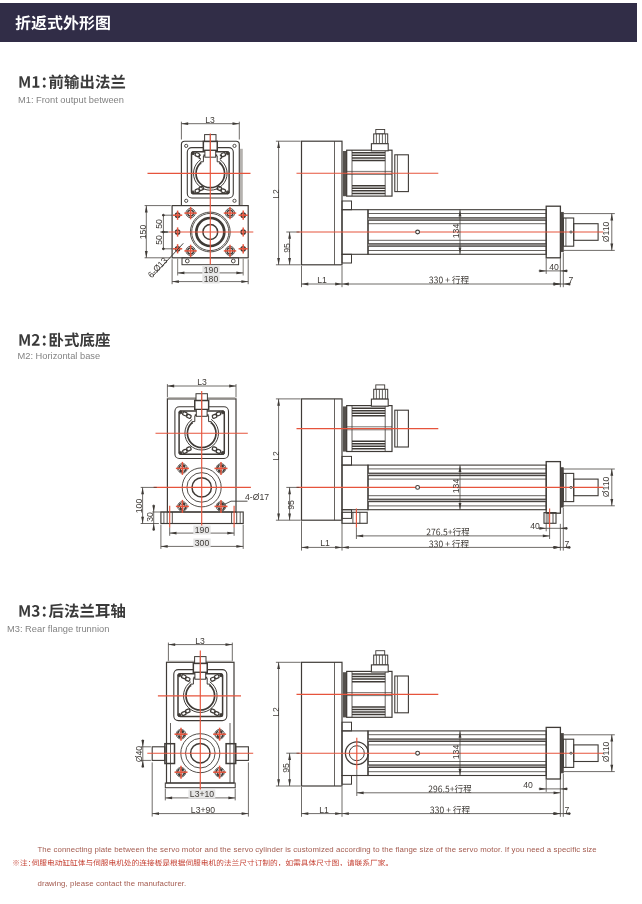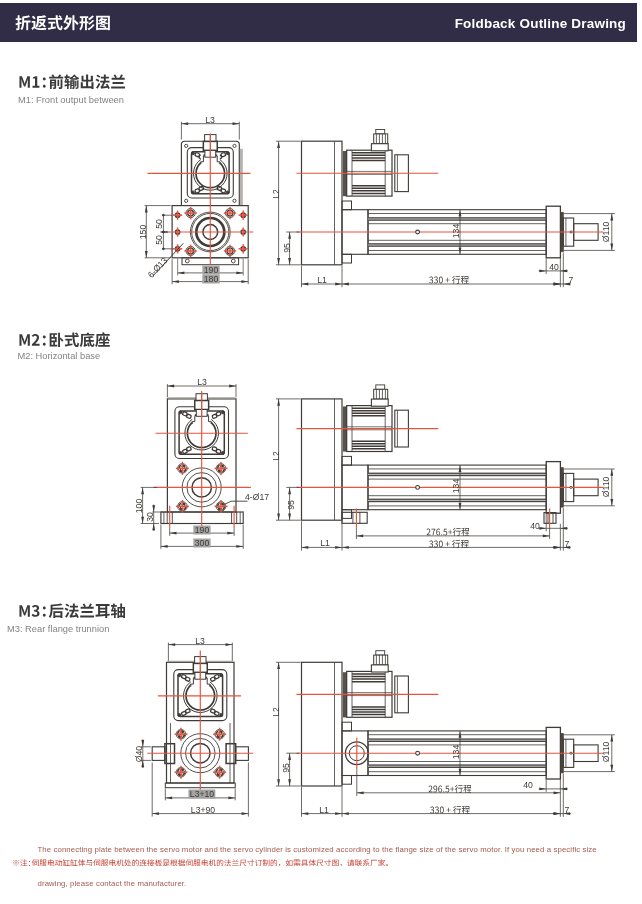--- a/index.html
+++ b/index.html
@@ -6,21 +6,21 @@
   .page{position:relative;width:642px;height:904px;background:#fff;overflow:hidden;
         font-family:"Liberation Sans",sans-serif;}
   .topbar{position:absolute;left:0;top:3px;width:637px;height:39px;background:#312d47;}
   .topbar-zh{position:absolute;left:15px;top:50%;transform:translateY(-50%);color:#fff;font-size:16px;font-weight:bold;}
   .topbar-en{position:absolute;right:11px;top:50%;transform:translateY(-50%);color:#fff;font-size:13.5px;font-weight:bold;letter-spacing:.2px;}
   .sec-title{position:absolute;color:#3a3a3a;font-size:15.5px;font-weight:bold;transform:translateY(-50%);}
   .sec-sub{position:absolute;color:#838383;font-size:9.3px;transform:translateY(-50%);}
   #art{position:absolute;left:0;top:0;}
   .dim{position:absolute;color:#3f3b37;font-size:9px;line-height:1;white-space:pre;
        transform:translate(-50%,-50%) scale(0.96,1);}
-  .dim.bg{background:#a3a3a3;padding:0 1.5px;text-align:right;}
+  .dim.bg{background:#e5e5e5;padding:0 1.5px;text-align:right;}
   .dimv{position:absolute;color:#3f3b37;font-size:9px;line-height:1;white-space:pre;
        transform:translate(-50%,-50%) rotate(-90deg) scale(0.96,1);}
   .dimd{position:absolute;color:#3f3b37;font-size:9px;line-height:1;white-space:pre;
        transform:translate(-50%,-50%) rotate(-47deg) scale(0.96,1);}
   .note-zh{position:absolute;left:12px;top:858.5px;color:#c43c2e;font-size:7.7px;line-height:1;}
   .note-en{position:absolute;color:#a35a4e;font-size:7.8px;line-height:1;letter-spacing:.1px;}
 </style>
 </head>
 <body>
 
@@ -30,21 +30,20 @@
     <div class="topbar-zh zh b">
         <svg width="96.00" height="16.48" viewBox="0 -14.08 96 16.48" fill="rgb(255, 255, 255)" style="display: block;">
           <path d="M448 757V456C448 307 436 139 344 -14C376 -34 418 -66 441 -92C538 61 562 233 565 401H703V-86H822V401H968V515H566V669C692 685 827 709 933 742L862 843C755 807 593 775 448 757ZM165 850V661H43V550H165V371C113 358 66 347 26 339L55 224L165 253V41C165 27 160 23 146 22C133 22 92 22 53 24C67 -7 83 -56 86 -86C157 -86 205 -83 239 -65C272 -47 283 -17 283 41V284L413 320L399 430L283 400V550H406V661H283V850Z" transform="translate(0.00 0) scale(0.016 -0.016)"></path>
           <path d="M53 763C99 711 163 639 193 596L295 668C262 710 194 778 149 826ZM273 490H41V377H152V130C111 113 64 78 19 29L102 -89C133 -34 173 33 201 33C226 33 262 2 313 -23C390 -60 480 -73 606 -73C709 -73 872 -66 938 -61C941 -26 960 34 975 66C874 51 716 43 611 43C498 43 402 49 333 84C309 96 290 107 273 117ZM489 402 626 282C574 236 512 200 444 177C467 153 497 108 510 79C586 110 654 150 713 203C762 158 806 115 836 81L927 165C893 199 844 243 790 289C850 368 894 467 920 589L845 613L824 610H496V682C655 689 828 709 959 746L860 842C745 809 550 790 377 784V561C377 440 369 275 275 161C303 148 356 114 378 94C466 204 490 369 495 503H776C757 452 732 405 701 364L572 472Z" transform="translate(16.00 0) scale(0.016 -0.016)"></path>
           <path d="M543 846C543 790 544 734 546 679H51V562H552C576 207 651 -90 823 -90C918 -90 959 -44 977 147C944 160 899 189 872 217C867 90 855 36 834 36C761 36 699 269 678 562H951V679H856L926 739C897 772 839 819 793 850L714 784C754 754 803 712 831 679H673C671 734 671 790 672 846ZM51 59 84 -62C214 -35 392 2 556 38L548 145L360 111V332H522V448H89V332H240V90C168 78 103 67 51 59Z" transform="translate(32.00 0) scale(0.016 -0.016)"></path>
           <path d="M200 850C169 678 109 511 22 411C50 393 102 355 123 335C174 401 218 490 254 590H405C391 505 371 431 344 365C308 393 266 424 234 447L162 365C201 334 253 293 291 258C226 150 136 73 25 22C55 1 105 -49 125 -79C352 35 501 278 549 683L463 708L440 704H291C302 745 312 787 321 829ZM589 849V-90H715V426C776 361 843 288 877 238L979 319C931 382 829 480 760 548L715 515V849Z" transform="translate(48.00 0) scale(0.016 -0.016)"></path>
           <path d="M822 835C766 754 656 673 564 627C594 604 629 568 649 542C752 602 861 690 936 789ZM843 560C784 474 672 388 578 337C608 314 642 279 662 253C765 317 876 412 953 514ZM860 293C792 170 660 68 526 10C556 -16 591 -57 610 -87C757 -12 889 103 974 249ZM375 680V464H260V680ZM32 464V353H147C142 220 117 88 20 -15C47 -33 89 -73 108 -97C227 26 254 189 259 353H375V-89H492V353H589V464H492V680H576V791H50V680H148V464Z" transform="translate(64.00 0) scale(0.016 -0.016)"></path>
           <path d="M72 811V-90H187V-54H809V-90H930V811ZM266 139C400 124 565 86 665 51H187V349C204 325 222 291 230 268C285 281 340 298 395 319L358 267C442 250 548 214 607 186L656 260C599 285 505 314 425 331C452 343 480 355 506 369C583 330 669 300 756 281C767 303 789 334 809 356V51H678L729 132C626 166 457 203 320 217ZM404 704C356 631 272 559 191 514C214 497 252 462 270 442C290 455 310 470 331 487C353 467 377 448 402 430C334 403 259 381 187 367V704ZM415 704H809V372C740 385 670 404 607 428C675 475 733 530 774 592L707 632L690 627H470C482 642 494 658 504 673ZM502 476C466 495 434 516 407 539H600C572 516 538 495 502 476Z" transform="translate(80.00 0) scale(0.016 -0.016)"></path>
         </svg>
       </div>
-    <div class="topbar-en">Foldback Outline Drawing</div>
   </header>
 
   <div class="sec-title zh b" style="left:18px;top:81.9px">
       <svg width="107.93" height="15.96" viewBox="0 -13.64 107.9265 15.965" fill="rgb(58, 58, 58)" style="display: block;">
         <path d="M91 0H224V309C224 380 212 482 205 552H209L268 378L383 67H468L582 378L642 552H647C639 482 628 380 628 309V0H763V741H599L475 393C460 348 447 299 431 252H426C411 299 397 348 381 393L255 741H91Z" transform="translate(0.00 0) scale(0.0155 -0.0155)"></path>
         <path d="M82 0H527V120H388V741H279C232 711 182 692 107 679V587H242V120H82Z" transform="translate(13.22 0) scale(0.0155 -0.0155)"></path>
         <path d="M250 469C303 469 345 509 345 563C345 618 303 658 250 658C197 658 155 618 155 563C155 509 197 469 250 469ZM250 -8C303 -8 345 32 345 86C345 141 303 181 250 181C197 181 155 141 155 86C155 32 197 -8 250 -8Z" transform="translate(22.37 0) scale(0.0155 -0.0155)"></path>
         <path d="M583 513V103H693V513ZM783 541V43C783 30 778 26 762 26C746 25 693 25 642 27C660 -4 679 -54 685 -86C758 -87 812 -84 851 -66C890 -47 901 -17 901 42V541ZM697 853C677 806 645 747 615 701H336L391 720C374 758 333 812 297 851L183 811C211 778 241 735 259 701H45V592H955V701H752C776 736 803 775 827 814ZM382 272V207H213V272ZM382 361H213V423H382ZM100 524V-84H213V119H382V30C382 18 378 14 365 14C352 13 311 13 275 15C290 -12 307 -57 313 -87C375 -87 420 -85 454 -68C487 -51 497 -22 497 28V524Z" transform="translate(30.43 0) scale(0.0155 -0.0155)"></path>
         <path d="M723 444V77H811V444ZM851 482V29C851 18 847 15 834 14C821 14 778 14 734 15C747 -12 759 -52 763 -79C826 -79 872 -76 903 -62C935 -47 942 -19 942 29V482ZM656 857C593 765 480 685 370 633V739H236C242 771 247 802 251 833L142 848C140 812 135 775 130 739H35V631H111C97 561 82 505 75 483C60 438 48 408 29 402C41 376 58 327 63 307C71 316 107 322 137 322H202V215C138 203 79 192 32 185L56 74L202 107V-87H303V130L377 148L368 247L303 234V322H366V430H303V568H202V430H151C172 490 194 559 212 631H366L336 618C365 593 396 555 412 527L462 554V518H864V560L918 531C931 562 962 598 989 624C893 662 806 710 732 784L753 813ZM552 612C593 642 633 676 669 713C706 674 744 641 784 612ZM595 380V329H498V380ZM404 471V-86H498V108H595V21C595 12 592 9 584 9C575 9 549 9 523 10C536 -16 547 -57 549 -84C596 -84 630 -82 657 -67C683 -51 689 -23 689 20V471ZM498 244H595V193H498Z" transform="translate(45.93 0) scale(0.0155 -0.0155)"></path>
         <path d="M85 347V-35H776V-89H910V347H776V85H563V400H870V765H736V516H563V849H430V516H264V764H137V400H430V85H220V347Z" transform="translate(61.43 0) scale(0.0155 -0.0155)"></path>

